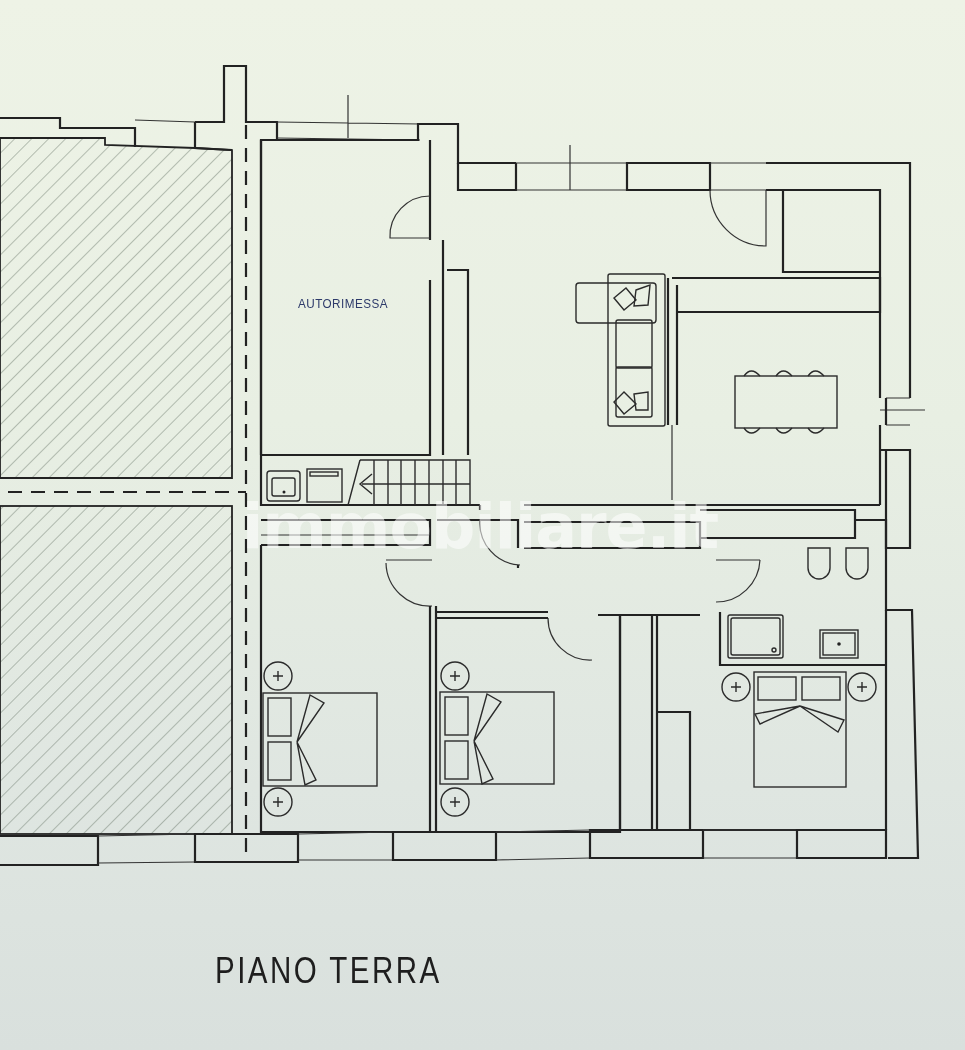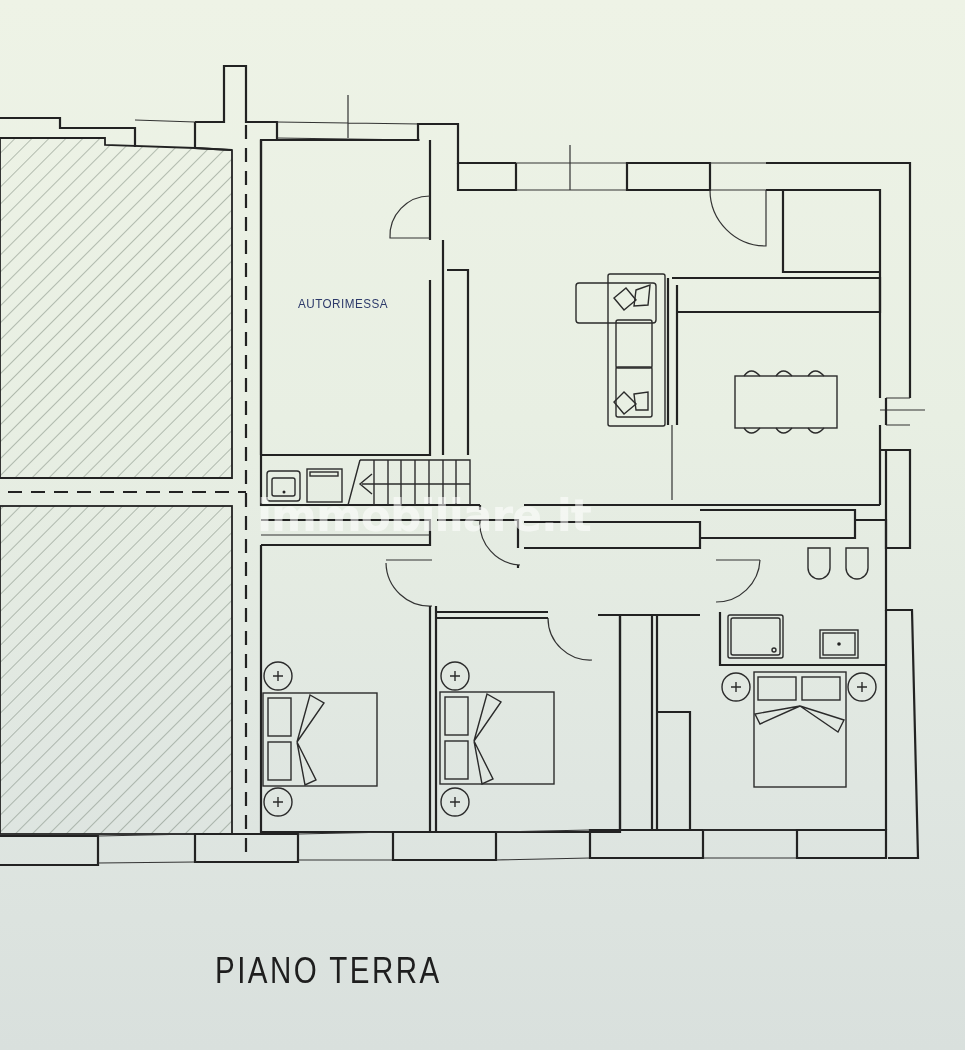--- a/index.html
+++ b/index.html
@@ -20,22 +20,22 @@
     position: absolute; left: 298px; top: 296px;
     font-family: "Liberation Sans", sans-serif; font-size: 13px;
     color: #2d3a6a; letter-spacing: 0.5px; transform: scaleX(0.9); transform-origin: left;
   }
   .plan-title {
     position: absolute; left: 215px; top: 950px;
     font-family: "Liberation Sans", sans-serif; font-size: 36px; font-weight: 300;
     color: #1e1e1e; letter-spacing: 3px; transform: scaleX(0.82); transform-origin: left;
   }
   .watermark {
-    position: absolute; left: 257px; top: 490px;
-    font-family: "DejaVu Sans", sans-serif; font-size: 44px; font-weight: bold;
+    position: absolute; left: 242px; top: 490px;
+    font-family: "DejaVu Sans", sans-serif; font-size: 62px; font-weight: bold;
     color: rgba(255,255,255,0.55); letter-spacing: -1px;
   }
 </style>
 </head>
 <body>
 
 <svg id="plan" viewBox="0 0 965 1050" xmlns="http://www.w3.org/2000/svg">
   <defs>
     <pattern id="hatch" patternUnits="userSpaceOnUse" width="12" height="12" patternTransform="rotate(45)">
       <line x1="0" y1="0" x2="0" y2="12" stroke="#6c7a6c" stroke-width="0.9"></line>

